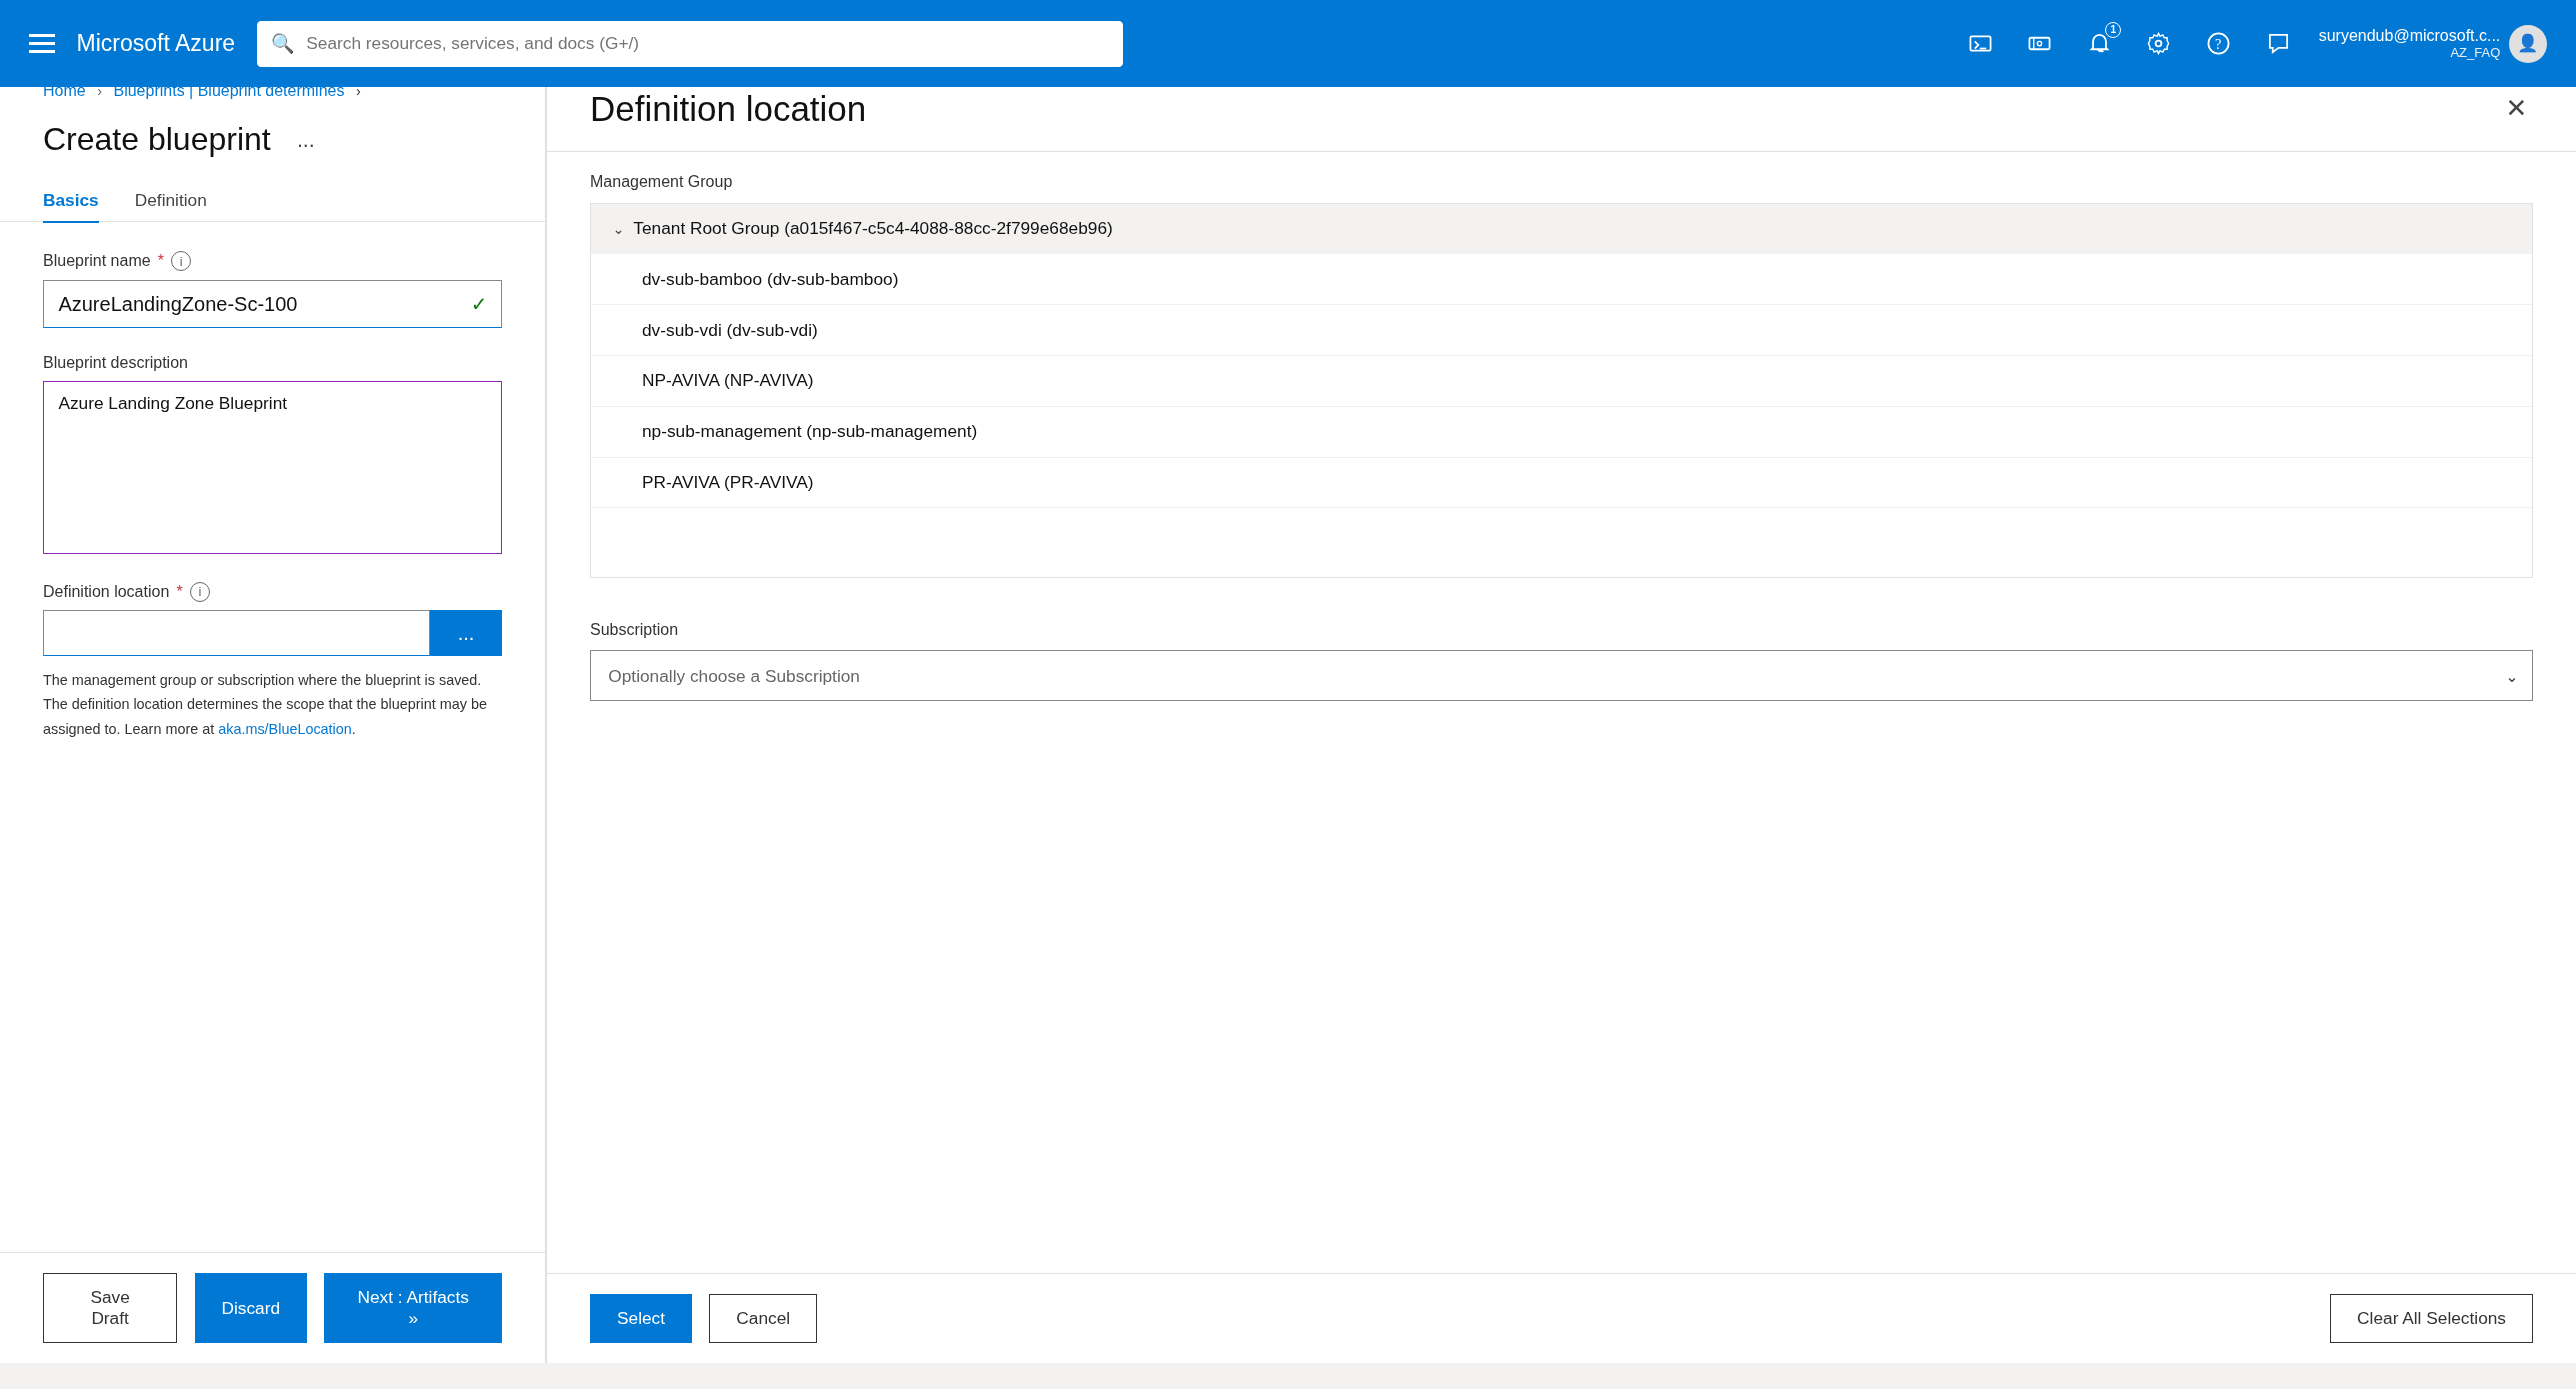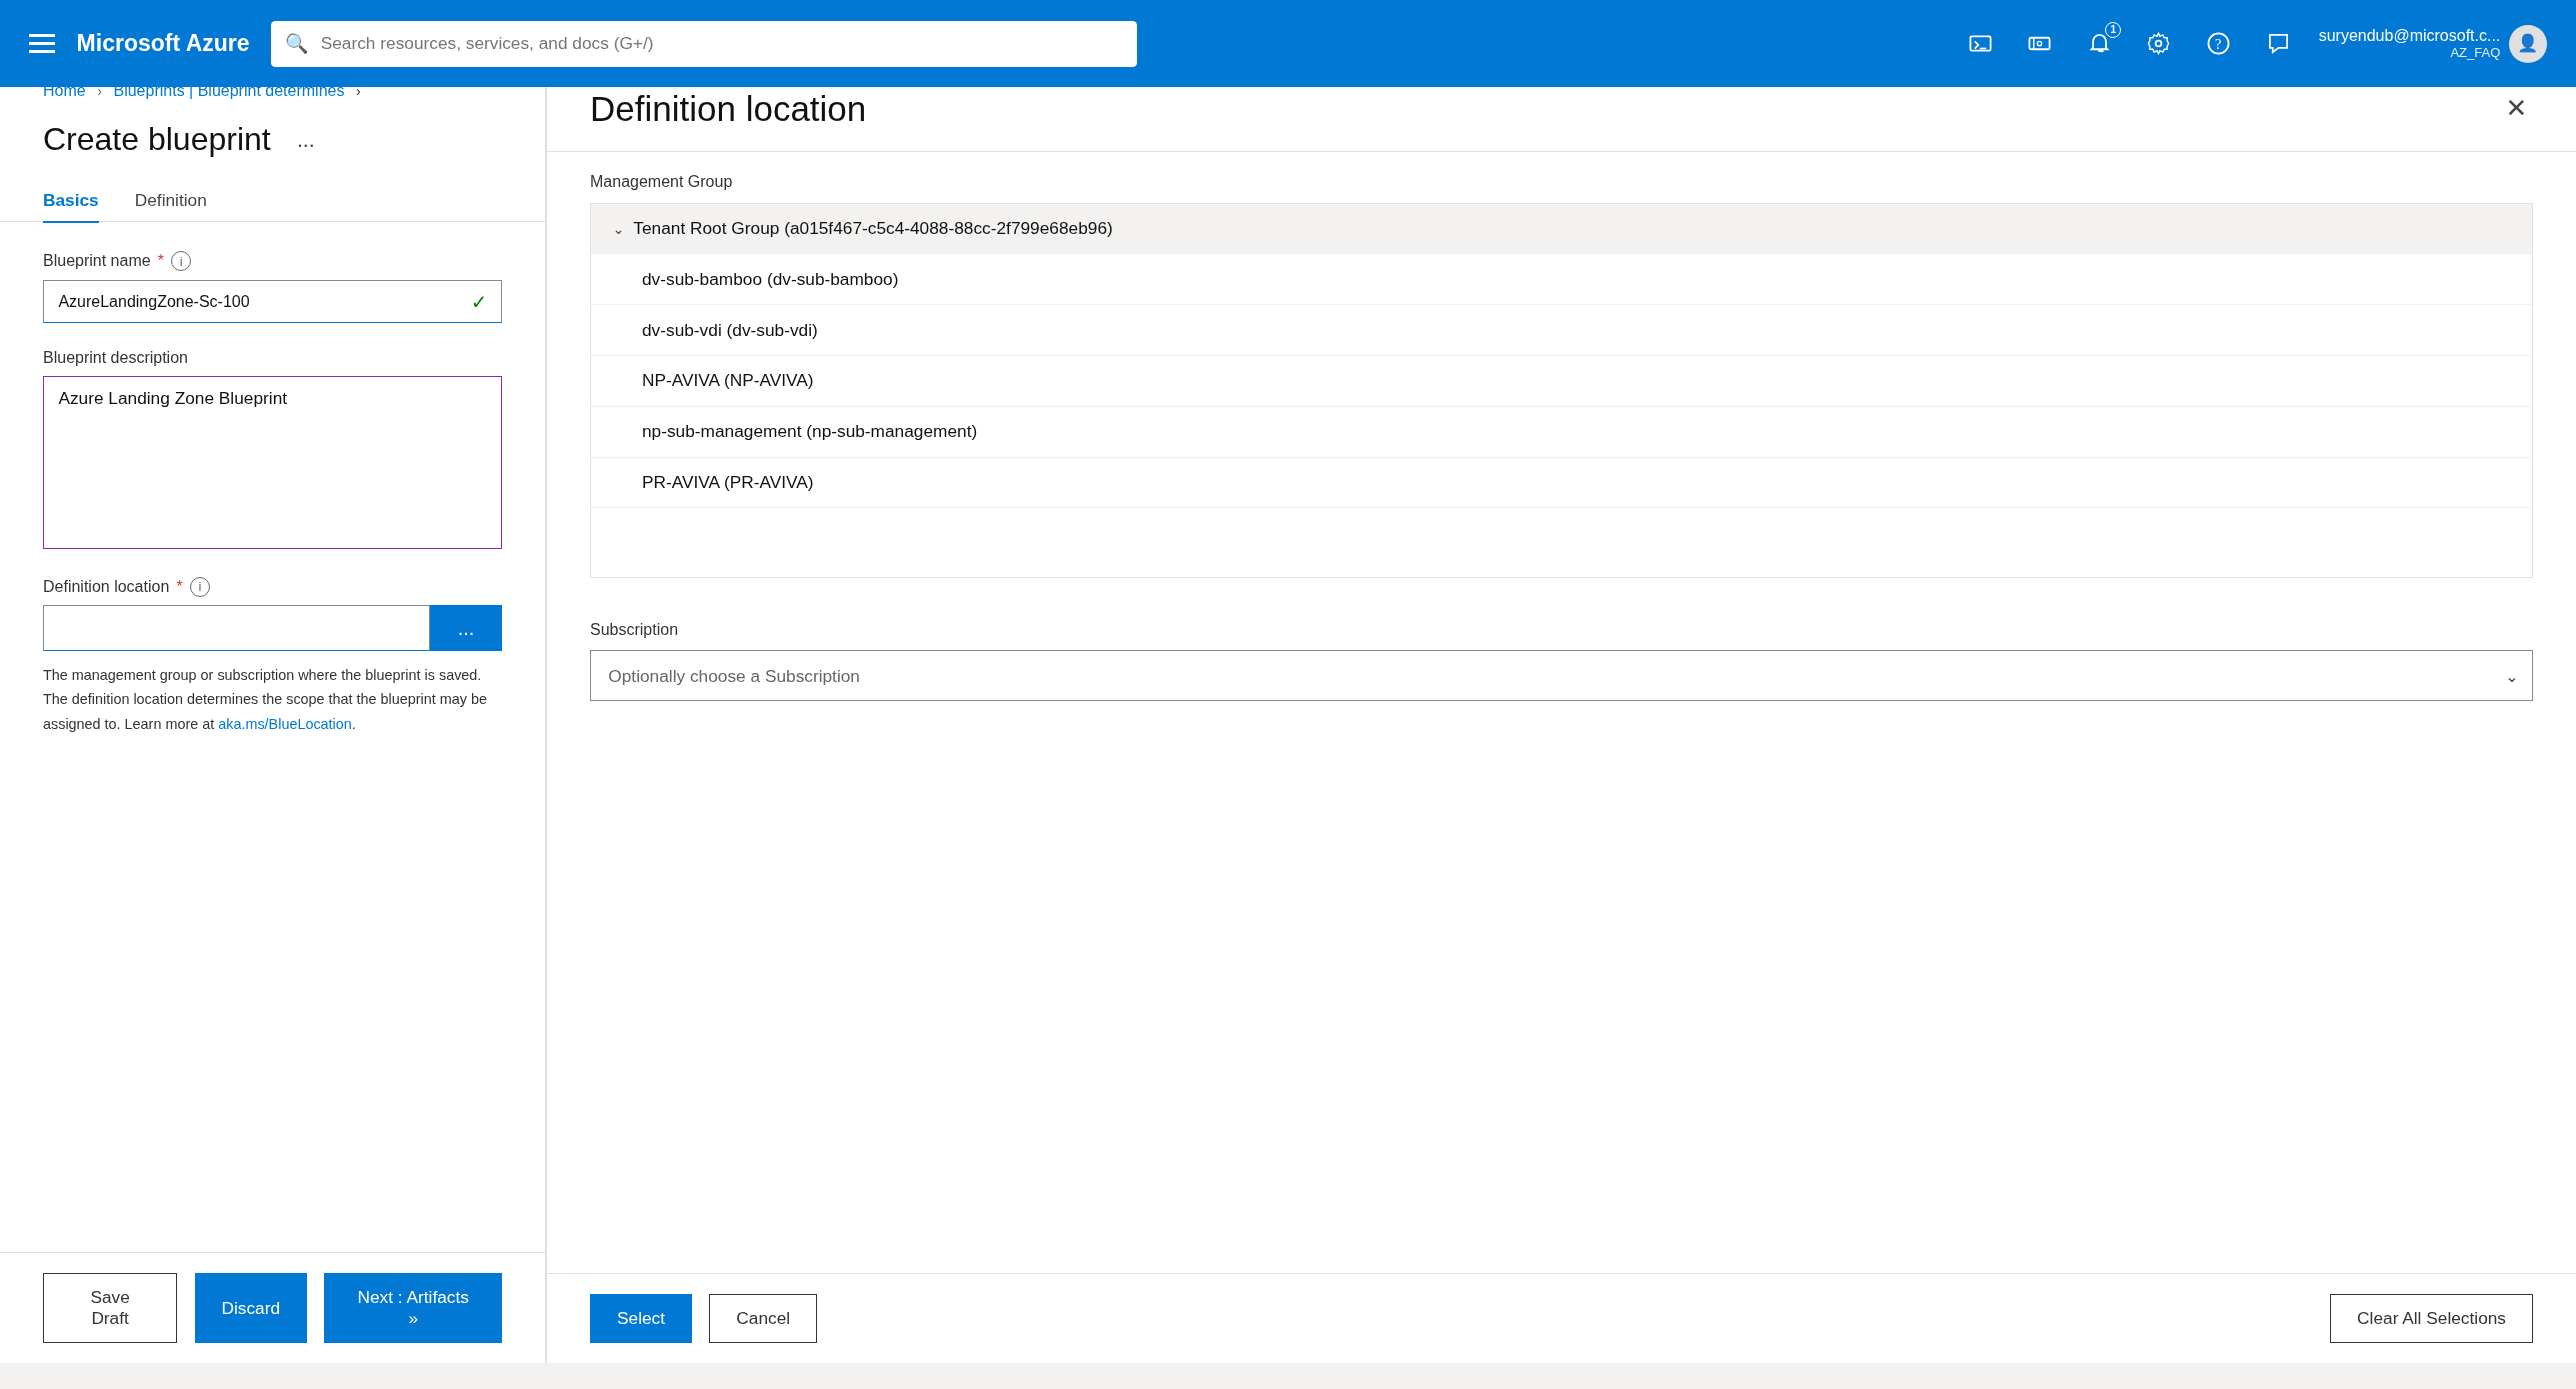--- a/index.html
+++ b/index.html
@@ -22,21 +22,21 @@
       font-size: 26px;
       cursor: pointer;
       display: flex;
       flex-direction: column;
       gap: 5px;
     }
     .nav-hamburger span { width: 26px; height: 2.9px; background: white; display: block; }
     .nav-logo {
       color: white;
       font-size: 23px;
-      font-weight: 700;
+      font-weight: 400;
       white-space: nowrap;
       text-align: right;
     }
     .nav-search {
       flex: 1;
       max-width: 866px;
       background: white;
       border-radius: 4.3px;
       display: flex;
       align-items: center;
@@ -200,21 +200,21 @@
       justify-content: center;
       font-size: 13px;
       color: #666;
       cursor: pointer;
     }
     .form-input {
       width: 100%;
       padding: 11.5px 14.4px;
       border: 0.7px solid #8a8886;
       border-bottom: 1.4px solid #0078d4;
-      font-size: 16px;
+      font-size: 20px;
       color: #111;
       outline: none;
       background: white;
     }
     .form-input-with-check {
       position: relative;
     }
     .form-input-with-check input {
       padding-right: 43px;
     }

